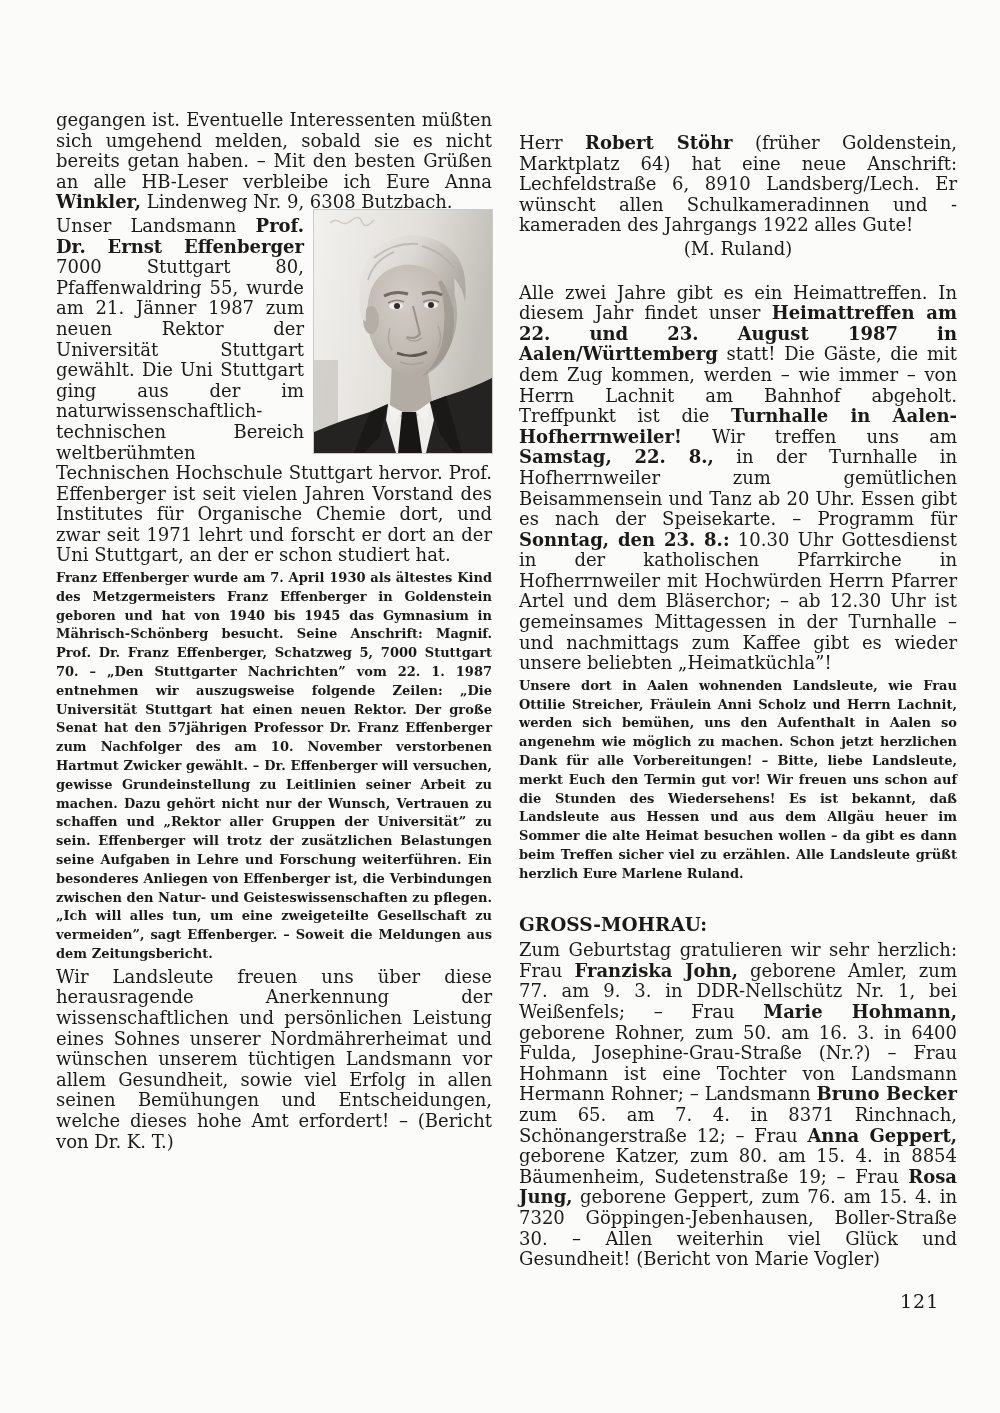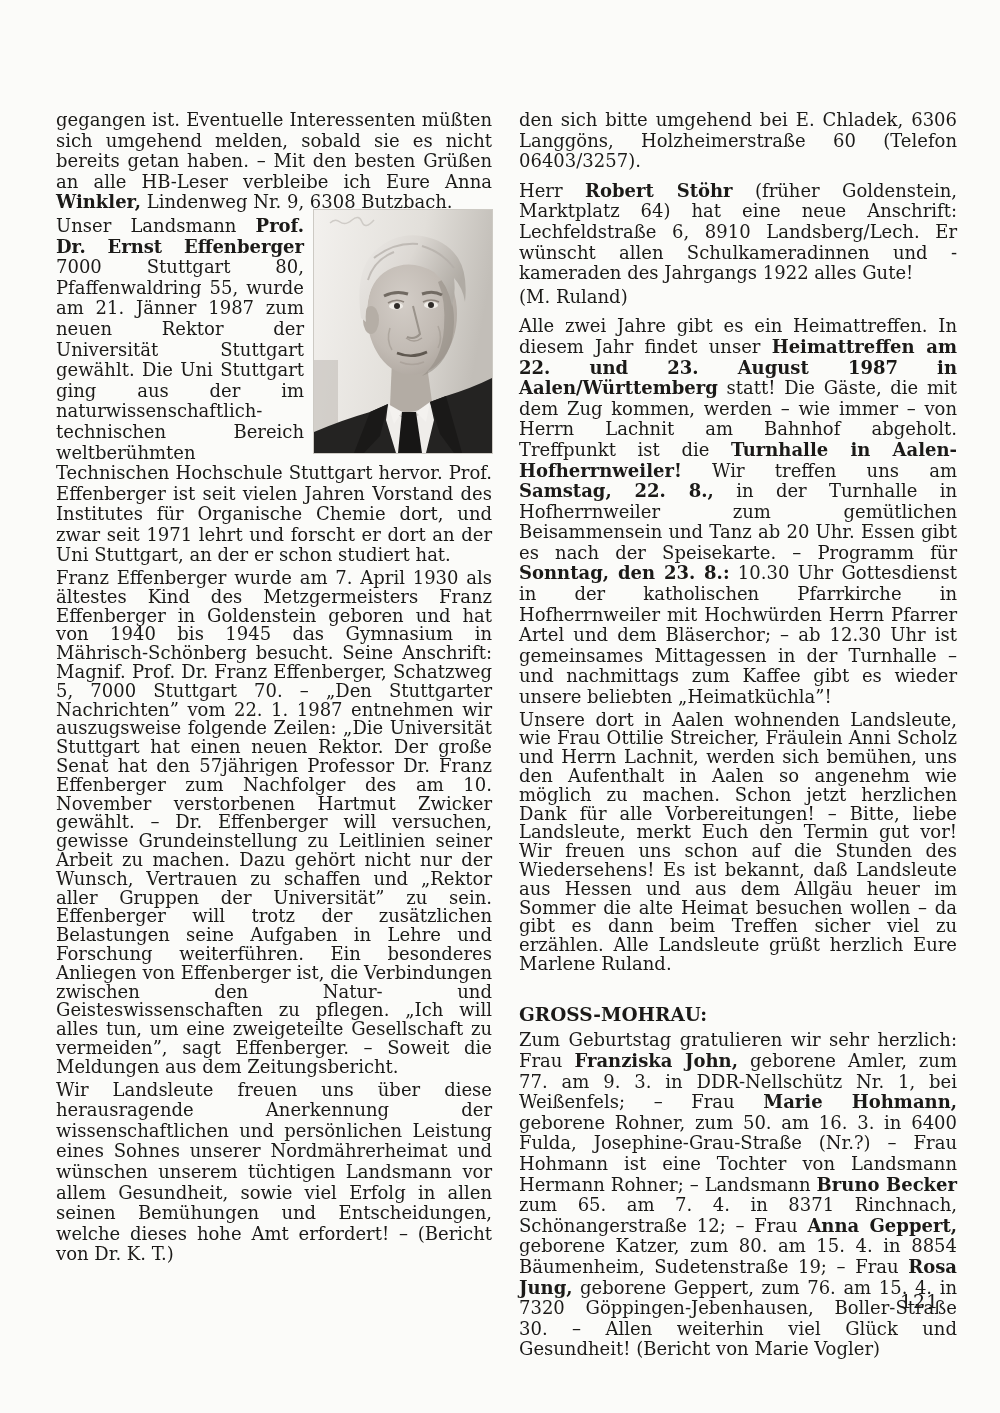--- a/index.html
+++ b/index.html
@@ -13,23 +13,23 @@
   .page{ position:relative; width:1000px; height:1413px; background:#fbfbf9; }
   .col{ position:absolute; top:110px; }
   .col-left{ left:56px;  width:436px; }
   .col-right{ left:519px; width:438px; }
   .para{
     margin:0 0 3px 0;
     text-align:justify;
     text-justify:inter-word;
   }
   .large{ font-size:18px;   line-height:20.6px; }
-  .small{ font-size:18px; line-height:18.8px; }
-  .gap{ margin-top:9px; }
-  .right{ text-align:left; margin-top:0; }
+  .small{ font-size:13px; line-height:18.8px;font-weight:bold; }
+  .gap{ margin-top:23px; }
+  .right{ text-align:center; margin-top:0; }
   .heading{ font-weight:bold; font-size:18.5px; margin-top:31px; margin-bottom:5px; text-align:left; }
   .b{ font-weight:bold; }
   .photo-float{
     float:right;
     width:178px; height:243px;
     margin:-6px 0 6px 10px;
     display:block;
     outline:1px solid #cdcac4;
     background:#e6e3df;
   }
@@ -95,21 +95,20 @@
       <path d="M88 202 L102 202 L108 243 L84 243 Z" fill="#171615"></path>
       <path d="M56 202 L74 194 L66 226 L50 243 L40 243 Z" fill="#1a1918"></path>
       <path d="M132 186 L116 192 L126 224 L140 243 L148 243 Z" fill="#1a1918"></path>
     </svg>
   </span>
 <span>Unser Landsmann </span><span class="b">Prof. Dr. Ernst Effenberger</span><span> 7000 Stuttgart 80, Pfaffenwaldring 55, wurde am 21. Jänner 1987 zum neuen Rektor der Universität Stuttgart gewählt. Die Uni Stuttgart ging aus der im naturwissenschaftlich-technischen Bereich weltberühmten Technischen Hochschule Stuttgart hervor. Prof. Effenberger ist seit vielen Jahren Vorstand des Institutes für Organische Chemie dort, und zwar seit 1971 lehrt und forscht er dort an der Uni Stuttgart, an der er schon studiert hat.</span></p>
       <p class="para small"><span>Franz Effenberger wurde am 7. April 1930 als ältestes Kind des Metzgermeisters Franz Effenberger in Goldenstein geboren und hat von 1940 bis 1945 das Gymnasium in Mährisch-Schönberg besucht. Seine Anschrift: Magnif. Prof. Dr. Franz Effenberger, Schatzweg 5, 7000 Stuttgart 70. – „Den Stuttgarter Nachrichten” vom 22. 1. 1987 entnehmen wir auszugsweise folgende Zeilen: „Die Universität Stuttgart hat einen neuen Rektor. Der große Senat hat den 57jährigen Professor Dr. Franz Effenberger zum Nachfolger des am 10. November verstorbenen Hartmut Zwicker gewählt. – Dr. Effenberger will versuchen, gewisse Grundeinstellung zu Leitlinien seiner Arbeit zu machen. Dazu gehört nicht nur der Wunsch, Vertrauen zu schaffen und „Rektor aller Gruppen der Universität” zu sein. Effenberger will trotz der zusätzlichen Belastungen seine Aufgaben in Lehre und Forschung weiterführen. Ein besonderes Anliegen von Effenberger ist, die Verbindungen zwischen den Natur- und Geisteswissenschaften zu pflegen. „Ich will alles tun, um eine zweigeteilte Gesellschaft zu vermeiden”, sagt Effenberger. – Soweit die Meldungen aus dem Zeitungsbericht.</span></p>
       <p class="para large"><span>Wir Landsleute freuen uns über diese herausragende Anerkennung der wissenschaftlichen und persönlichen Leistung eines Sohnes unserer Nordmährerheimat und wünschen unserem tüchtigen Landsmann vor allem Gesundheit, sowie viel Erfolg in allen seinen Bemühungen und Entscheidungen, welche dieses hohe Amt erfordert! – (Bericht von Dr. K. T.)</span></p>
     </div>
   <div class="col col-right" id="col-right">
-      <p class="para large"><span>den sich bitte umgehend bei E. Chladek, 6306 Langgöns, Holzheimerstraße 60 (Telefon 06403/3257).</span></p>
       <p class="para large gap"><span>Herr </span><span class="b">Robert Stöhr</span><span> (früher Goldenstein, Marktplatz 64) hat eine neue Anschrift: Lechfeldstraße 6, 8910 Landsberg/Lech. Er wünscht allen Schulkameradinnen und -kameraden des Jahrgangs 1922 alles Gute!</span></p>
       <p class="para large right"><span>(M. Ruland)</span></p>
       <p class="para large gap"><span>Alle zwei Jahre gibt es ein Heimattreffen. In diesem Jahr findet unser </span><span class="b">Heimattreffen am 22. und 23. August 1987 in Aalen/Württemberg</span><span> statt! Die Gäste, die mit dem Zug kommen, werden – wie immer – von Herrn Lachnit am Bahnhof abgeholt. Treffpunkt ist die </span><span class="b">Turnhalle in Aalen-Hofherrnweiler!</span><span> Wir treffen uns am </span><span class="b">Samstag, 22. 8.,</span><span> in der Turnhalle in Hofherrnweiler zum gemütlichen Beisammensein und Tanz ab 20 Uhr. Essen gibt es nach der Speisekarte. – Programm für </span><span class="b">Sonntag, den 23. 8.:</span><span> 10.30 Uhr Gottesdienst in der katholischen Pfarrkirche in Hofherrnweiler mit Hochwürden Herrn Pfarrer Artel und dem Bläserchor; – ab 12.30 Uhr ist gemeinsames Mittagessen in der Turnhalle – und nachmittags zum Kaffee gibt es wieder unsere beliebten „Heimatküchla”!</span></p>
       <p class="para small"><span>Unsere dort in Aalen wohnenden Landsleute, wie Frau Ottilie Streicher, Fräulein Anni Scholz und Herrn Lachnit, werden sich bemühen, uns den Aufenthalt in Aalen so angenehm wie möglich zu machen. Schon jetzt herzlichen Dank für alle Vorbereitungen! – Bitte, liebe Landsleute, merkt Euch den Termin gut vor! Wir freuen uns schon auf die Stunden des Wiedersehens! Es ist bekannt, daß Landsleute aus Hessen und aus dem Allgäu heuer im Sommer die alte Heimat besuchen wollen – da gibt es dann beim Treffen sicher viel zu erzählen. Alle Landsleute grüßt herzlich Eure Marlene Ruland.</span></p>
       <p class="para large heading"><span>GROSS-MOHRAU:</span></p>
       <p class="para large"><span>Zum Geburtstag gratulieren wir sehr herzlich: Frau </span><span class="b">Franziska John,</span><span> geborene Amler, zum 77. am 9. 3. in DDR-Nellschütz Nr. 1, bei Weißenfels; – Frau </span><span class="b">Marie Hohmann,</span><span> geborene Rohner, zum 50. am 16. 3. in 6400 Fulda, Josephine-Grau-Straße (Nr.?) – Frau Hohmann ist eine Tochter von Landsmann Hermann Rohner; – Landsmann </span><span class="b">Bruno Becker</span><span> zum 65. am 7. 4. in 8371 Rinchnach, Schönangerstraße 12; – Frau </span><span class="b">Anna Geppert,</span><span> geborene Katzer, zum 80. am 15. 4. in 8854 Bäumenheim, Sudetenstraße 19; – Frau </span><span class="b">Rosa Jung,</span><span> geborene Geppert, zum 76. am 15. 4. in 7320 Göppingen-Jebenhausen, Boller-Straße 30. – Allen weiterhin viel Glück und Gesundheit! (Bericht von Marie Vogler)</span></p>
     </div>
   <div class="page-number">121</div>
 </div>
 

